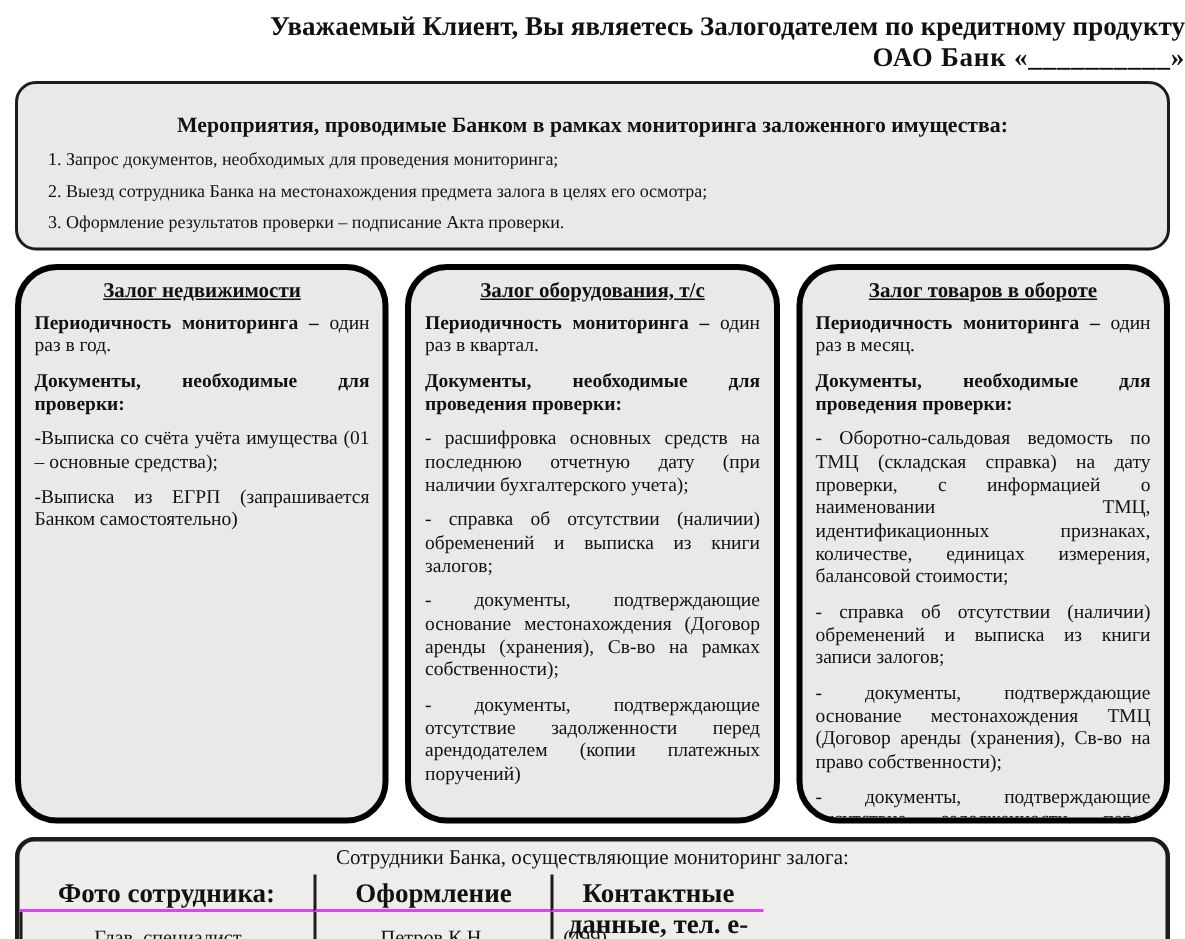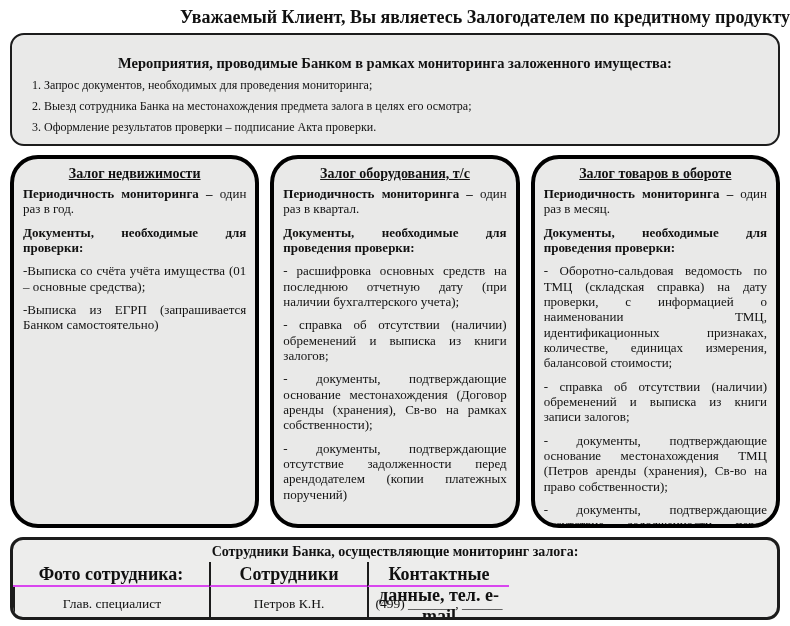--- a/index.html
+++ b/index.html
@@ -78,21 +78,21 @@
     background: #ededec;
     overflow: hidden;
     height: 83px;
     display: grid;
     grid-template-columns: 196px 158px 142px 1fr;
     grid-template-rows: 22px 25px 1fr;
   }
   .staff-title {
     grid-column: 1 / 5;
     text-align: center;
-    font-weight: bold;
+    font-weight: normal;
     font-size: 14px;
     padding-top: 4px;
   }
   .h-cell {
     font-weight: bold;
     font-size: 18px;
     text-align: center;
     border-bottom: 2px solid #d946ef;
     padding-top: 2px;
   }
@@ -101,20 +101,21 @@
     text-align: center;
     padding-top: 9px;
   }
   .vline { border-left: 2px solid #1c1c1c; }
 </style>
 </head>
 <body>
 
 <div class="doc-title">
   <div class="line1">Уважаемый Клиент, Вы являетесь Залогодателем по кредитному продукту</div>
+  <div class="line2">ОАО Банк «__________»</div>
 </div>
 
 <div class="measures">
   <div class="measures-header">Мероприятия, проводимые Банком в рамках мониторинга заложенного имущества:</div>
   <ol>
     <li>Запрос документов, необходимых для проведения мониторинга;</li>
     <li>Выезд сотрудника Банка на местонахождения предмета залога в целях его осмотра;</li>
     <li>Оформление результатов проверки – подписание Акта проверки.</li>
   </ol>
 </div>
@@ -138,30 +139,30 @@
     <p>- документы, подтверждающие основание местонахождения (Договор аренды (хранения), Св-во на рамках собственности);</p>
     <p>- документы, подтверждающие отсутствие задолженности перед арендодателем (копии платежных поручений)</p>
   </div>
 
   <div class="pledge">
     <div class="pledge-header">Залог товаров в обороте</div>
     <p><span class="bold">Периодичность мониторинга –</span> <span>один раз в месяц.</span></p>
     <p class="bold">Документы, необходимые для проведения проверки:</p>
     <p>- Оборотно-сальдовая ведомость по ТМЦ (складская справка) на дату проверки, с информацией о наименовании ТМЦ, идентификационных признаках, количестве, единицах измерения, балансовой стоимости;</p>
     <p>- справка об отсутствии (наличии) обременений и выписка из книги записи залогов;</p>
-    <p>- документы, подтверждающие основание местонахождения ТМЦ (Петров аренды (хранения), Св-во на право собственности);</p>
+    <p>- документы, подтверждающие основание местонахождения ТМЦ (Договор аренды (хранения), Св-во на право собственности);</p>
     <p>- документы, подтверждающие отсутствие задолженности перед арендодателем (платежные поручения)</p>
   </div>
 
 </div>
 
 <div class="staff">
   <div class="staff-title">Сотрудники Банка, осуществляющие мониторинг залога:</div>
 
   <div class="h-cell">Фото сотрудника:</div>
-  <div class="h-cell vline">Сотрудники</div>
+  <div class="h-cell vline">Оформление</div>
   <div class="h-cell vline">Контактные данные, тел. e-mail</div>
 
   <div class="d-cell"></div>
   <div class="d-cell vline">Глав. специалист</div>
   <div class="d-cell vline">Петров К.Н.</div>
   <div class="d-cell vline">(499) _______, ______</div>
 </div>
 
 </body></html>

